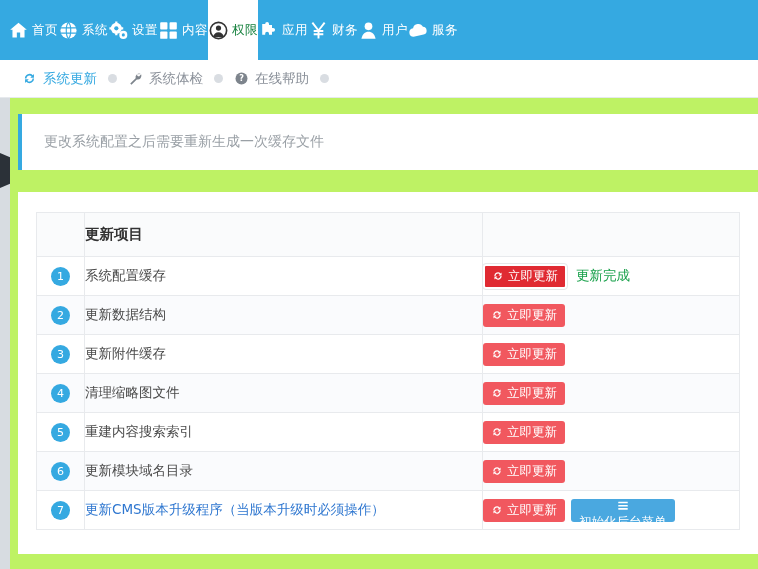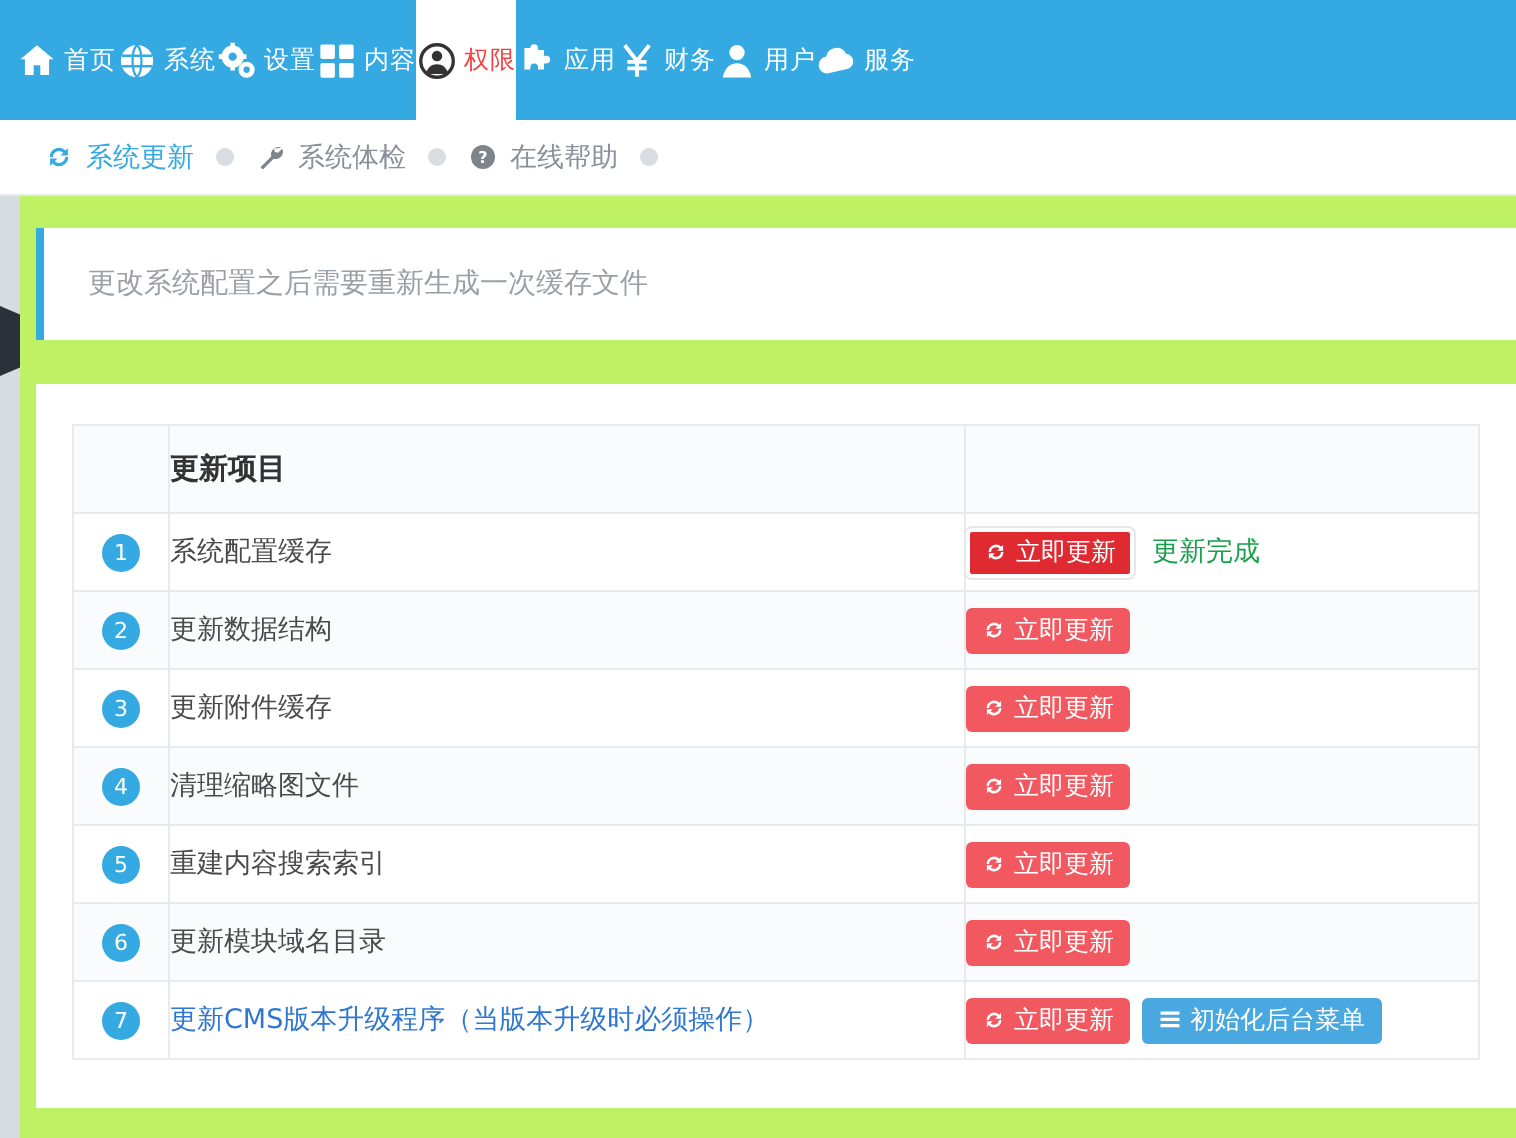--- a/index.html
+++ b/index.html
@@ -29,21 +29,21 @@
     flex-direction: row;
     align-items: center;
     justify-content: center;
     gap: 3px;
     color: #ffffff;
     cursor: pointer;
     user-select: none;
   }
   .nav-item.active {
     background: #ffffff;
-    color: #ef4444;
+    color: #15803d;
   }
   .nav-icon {
     height: 22px;
     display: flex;
     align-items: center;
     justify-content: center;
   }
   .nav-icon svg { display: block; }
   .nav-label {
     font-size: 12.5px;
@@ -191,21 +191,21 @@
     vertical-align: middle;
     line-height: 1;
   }
   .btn-red   { background: #f1585f; }
   .btn-red.focused {
     background: #e02a32;
     border: 2px solid #ffffff;
     outline: 1px solid #e6e7e9;
     height: 25px;
   }
-  .btn-blue  { background: #4aa8e0; }
+  .btn-blue  { background: #4aa8e0; flex-direction: column; }
   .btn svg { display: block; flex: none; }
   .done-text {
     color: #18a04a;
     font-size: 13.5px;
     margin-left: 9px;
     vertical-align: middle;
   }
 </style>
 </head>
 <body>

